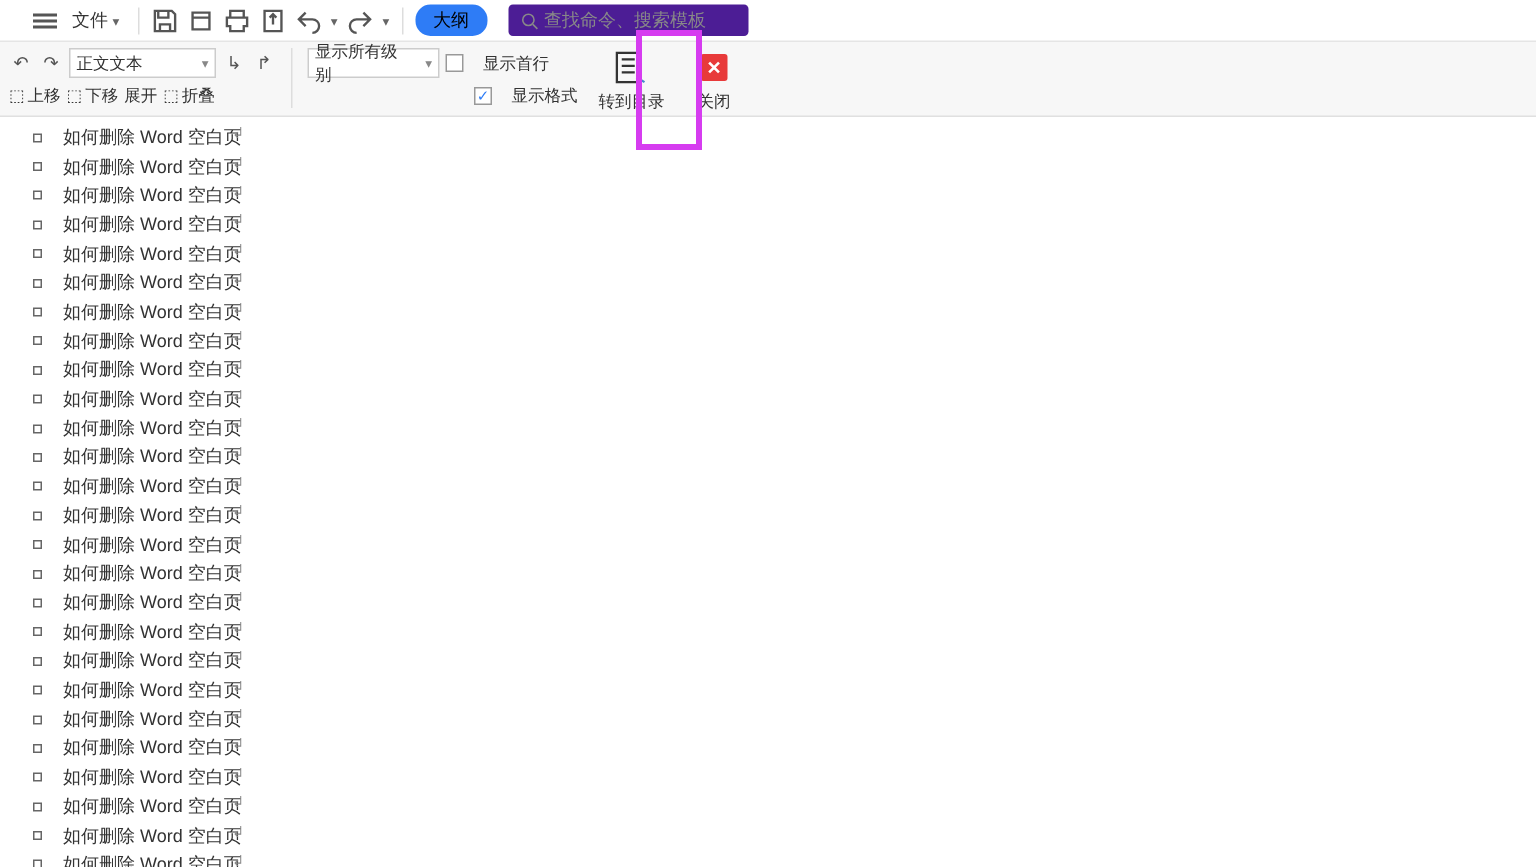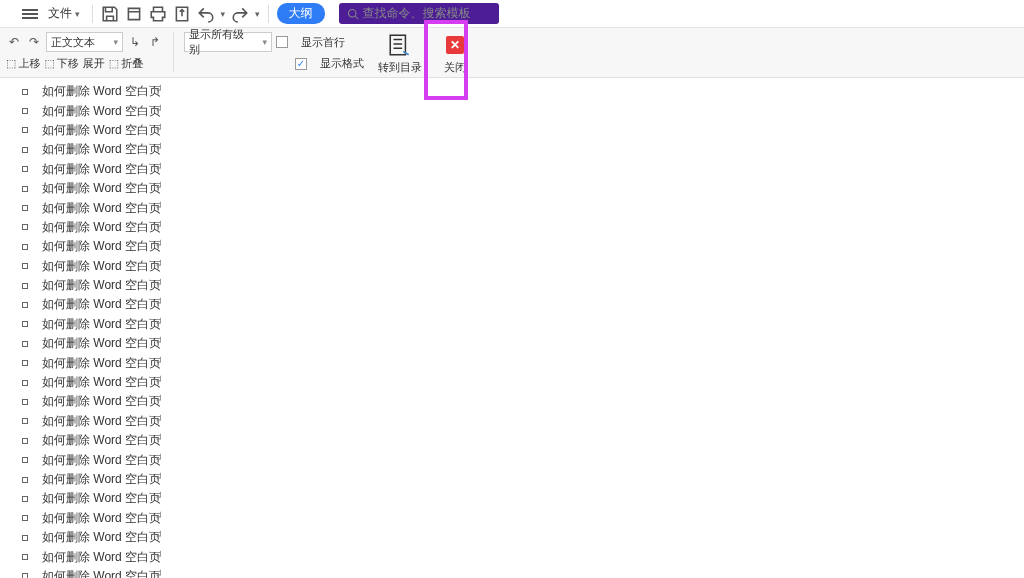--- a/index.html
+++ b/index.html
@@ -8,21 +8,21 @@
   .topbar { display: flex; align-items: center; height: 28px; background: #fff; border-bottom: 1px solid #e5e5e5; padding: 0 22px; gap: 6px; }
   .menu-icon { width: 16px; display: inline-flex; flex-direction: column; gap: 2px; }
   .menu-icon span { height: 2px; background: #555; }
   .file-btn { display: inline-flex; align-items: center; gap: 3px; padding: 2px 4px; cursor: pointer; }
   .chev { font-size: 9px; color: #666; }
   .icon-btn { width: 18px; height: 18px; display: inline-flex; align-items: center; justify-content: center; cursor: pointer; color: #555; }
   .vsep { width: 1px; height: 18px; background: #ddd; margin: 0 2px; }
   .tabs { display: flex; gap: 18px; margin-left: 10px; }
   .tab { cursor: pointer; color: #333; }
   .tab.orange { color: #d48b2a; }
-  .pill { background: #2e7cf6; color: #ffffff; border-radius: 10px; padding: 2px 12px; cursor: pointer; }
+  .pill { background: #2e7cf6; color: #000000; border-radius: 10px; padding: 2px 12px; cursor: pointer; }
   .search { display: flex; align-items: center; gap: 4px; background: #4c1d95; border-radius: 3px; padding: 2px 8px; color: #888; margin-left: 8px; flex: 0 0 160px; }
   .search svg { width: 12px; height: 12px; }
 
   .toolbar2 { display: flex; align-items: flex-start; height: 50px; background: #f7f7f7; border-bottom: 1px solid #e0e0e0; padding: 4px 6px; gap: 8px; position: relative; }
   .col-left { display: flex; flex-direction: column; gap: 4px; }
   .row { display: flex; align-items: center; gap: 4px; }
   .small-ic { width: 16px; height: 16px; display: inline-flex; align-items: center; justify-content: center; color: #555; cursor: pointer; }
   .sel { border: 1px solid #ccc; background: #fff; height: 20px; padding: 0 18px 0 4px; position: relative; cursor: pointer; font-size: 11px; display: inline-flex; align-items: center; }
   .sel::after { content: "▾"; position: absolute; right: 4px; color: #888; font-size: 9px; }
   .txt-btn { display: inline-flex; align-items: center; gap: 2px; cursor: pointer; font-size: 11px; }
@@ -99,21 +99,21 @@
       </svg>
     <span>查找命令、搜索模板</span>
   </div>
 </div>
 
 <div class="toolbar2">
   <div class="col-left">
     <div class="row">
       <span class="small-ic">↶</span>
       <span class="small-ic">↷</span>
-      <span class="sel" style="width:77px">
+      <span class="sel" style="width:98px">
           <span>正文文本</span>
         </span>
       <span class="small-ic">↳</span>
       <span class="small-ic">↱</span>
     </div>
     <div class="row">
       <span class="txt-btn">
           <span>⬚</span>
           <span>上移</span>
         </span>

